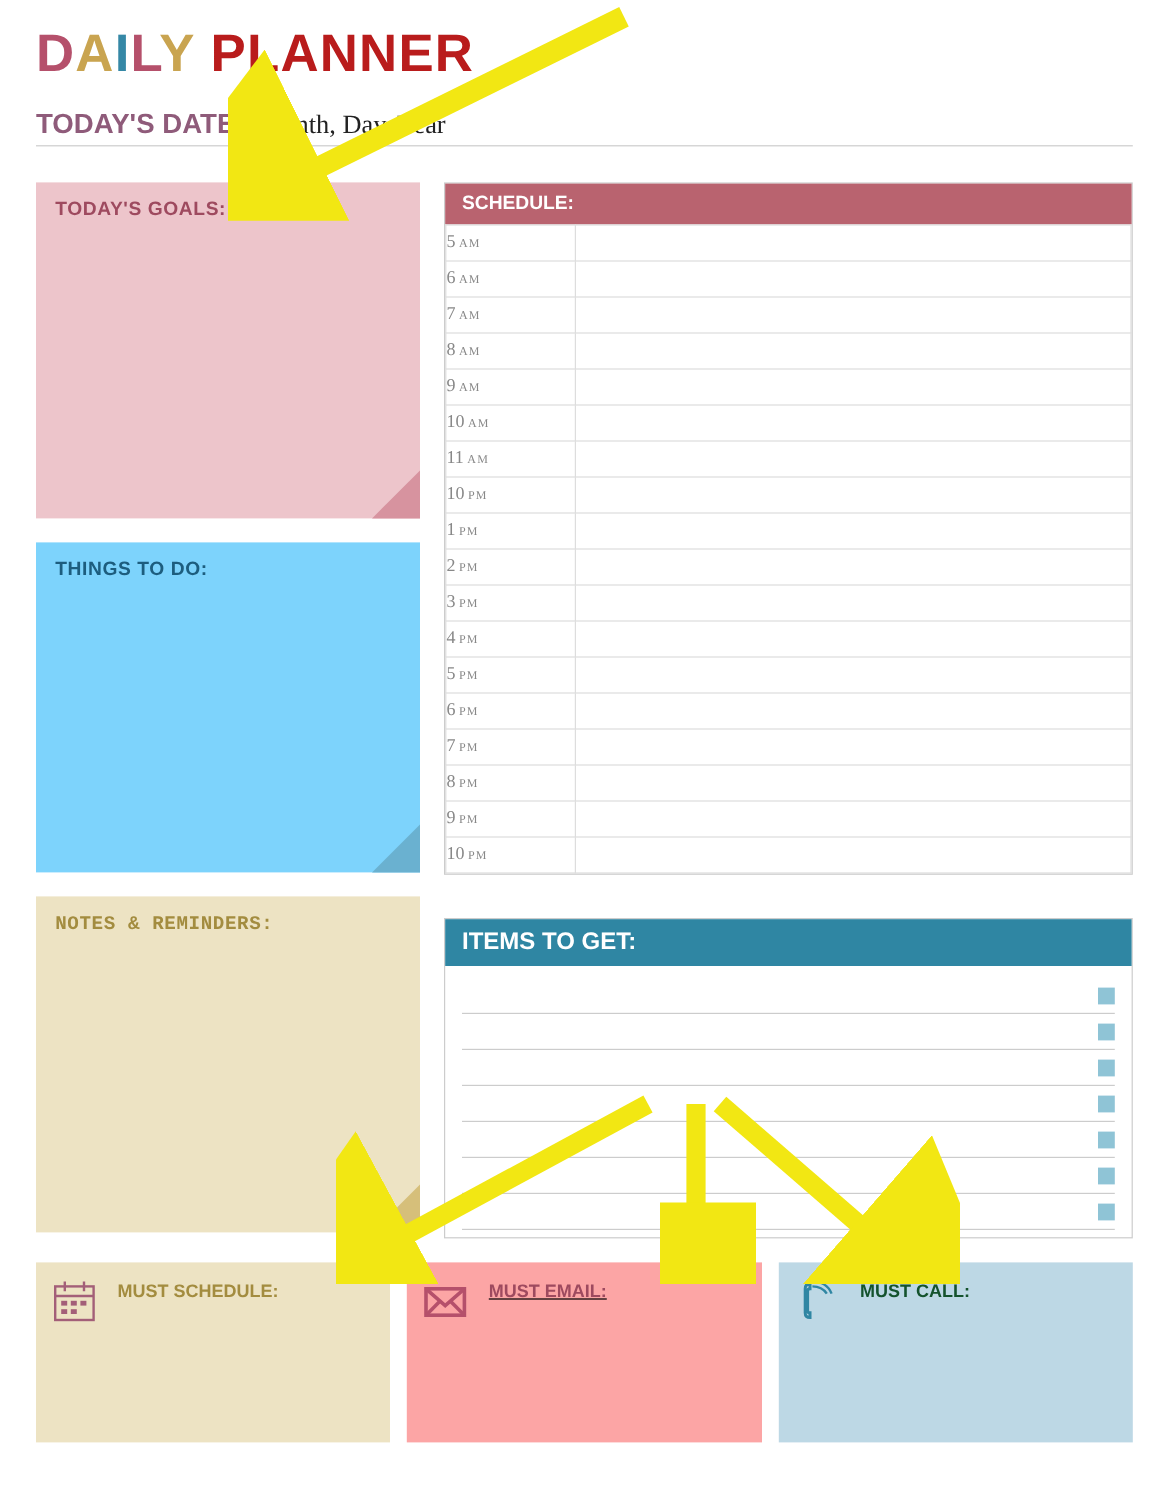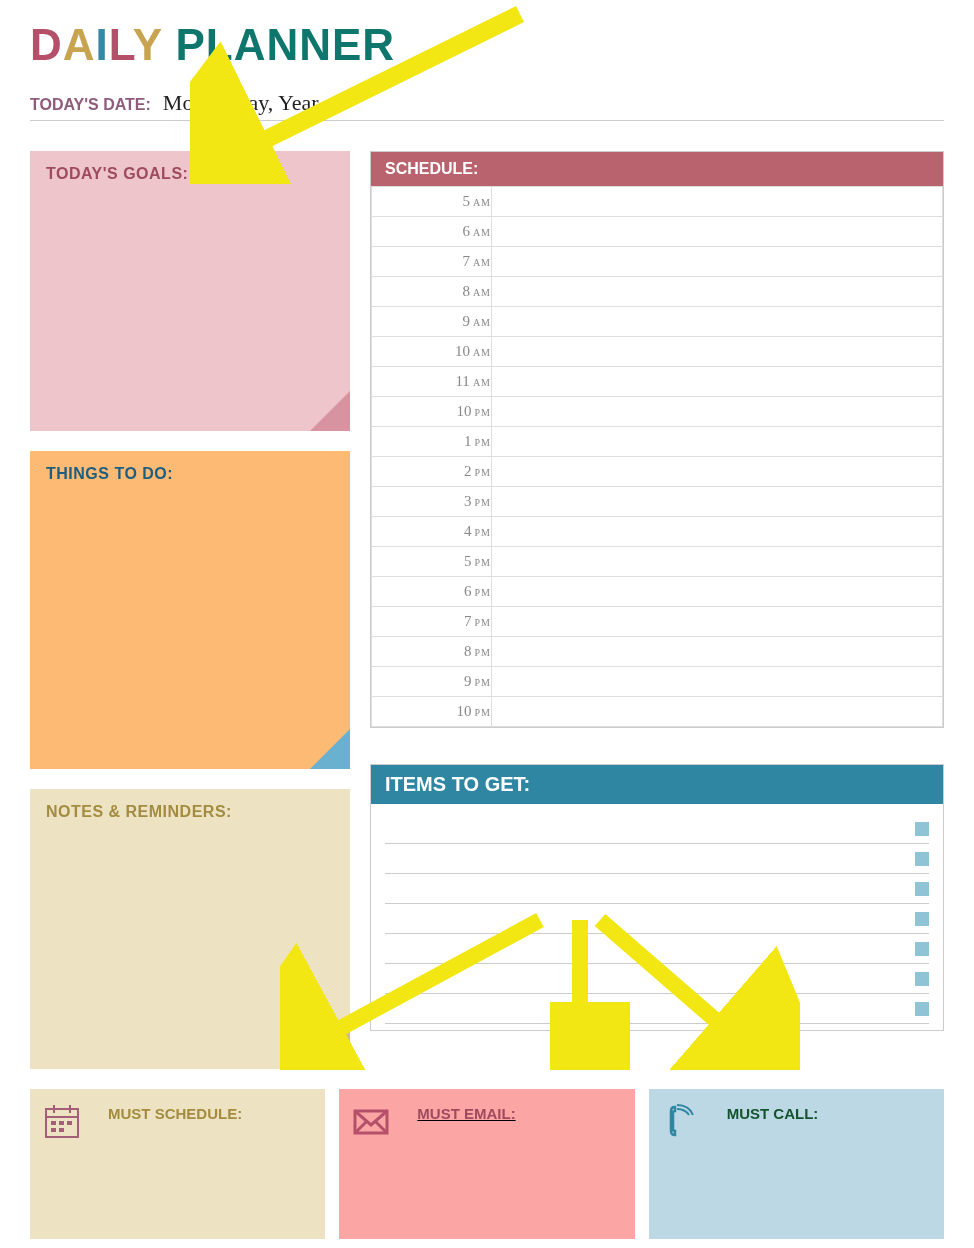--- a/index.html
+++ b/index.html
@@ -15,33 +15,33 @@
       font-size: 44px;
       font-weight: 800;
       letter-spacing: 1px;
       margin-bottom: 20px;
     }
     .title .d1 { color: #b5506b; }
     .title .d2 { color: #c9a450; }
     .title .d3 { color: #3588a6; }
     .title .d4 { color: #b5506b; }
     .title .d5 { color: #c9a450; }
-    .title .planner { color: #0f766e; }
+    .title .planner { color: #b91c1c; }
     .date-row {
       display: flex;
       align-items: baseline;
       gap: 12px;
       margin-bottom: 30px;
       border-bottom: 1px solid #ccc;
       padding-bottom: 4px;
     }
     .date-label {
       color: #8f5b7a;
       font-weight: 800;
-      font-size: 16px;
+      font-size: 23px;
     }
     .date-value {
       color: #222;
       font-size: 22px;
       font-family: Georgia, serif;
     }
     .grid {
       display: grid;
       grid-template-columns: 320px 1fr;
       gap: 20px;
@@ -52,24 +52,24 @@
       position: relative;
       padding: 14px 16px;
     }
     .box-header {
       font-weight: 800;
       font-size: 16px;
       letter-spacing: 0.5px;
     }
     .goals { background: #edc5cb; height: 280px; }
     .goals .box-header { color: #9e4a5f; }
-    .todo { background: #fdba74; height: 318px; }
+    .todo { background: #7dd3fc; height: 275px; }
     .todo .box-header { color: #1d5d7e; }
     .notes { background: #ede3c3; height: 280px; }
-    .notes .box-header { color: #a38c3f; }
+    .notes .box-header { color: #a38c3f; font-family: Liberation Mono, monospace; }
     .corner-fold {
       position: absolute;
       right: 0;
       bottom: 0;
       width: 0;
       height: 0;
       border-style: solid;
     }
     .goals .corner-fold { border-width: 0 0 40px 40px; border-color: transparent transparent #d7939f transparent; }
     .todo  .corner-fold { border-width: 0 0 40px 40px; border-color: transparent transparent #6ab1d0 transparent; }
@@ -89,22 +89,22 @@
       width: 100%;
       border-collapse: collapse;
     }
     .schedule-table td {
       border: 1px solid #ddd;
       height: 30px;
       font-size: 13px;
       color: #888;
     }
     .schedule-table td.time {
-      width: 120px;
-      text-align: right;
+      width: 108px;
+      text-align: left;
       font-family: Georgia, serif;
     }
     .schedule-table td.time .num { font-size: 15px; }
     .schedule-table td.time .ampm { font-size: 10px; letter-spacing: 1px; margin-left: 3px; }
 
     .items {
       border: 1px solid #ccc;
     }
     .items-header {
       background: #2f86a3;
@@ -135,21 +135,21 @@
       display: grid;
       grid-template-columns: 1fr 1fr 1fr;
       gap: 14px;
       margin-top: 20px;
     }
     .must-box {
       height: 150px;
       padding: 12px;
       display: flex;
       align-items: flex-start;
-      gap: 26px;
+      gap: 16px;
     }
     .must-box .icon { width: 40px; height: 40px; flex-shrink: 0; }
     .must-box .label { font-weight: 800; font-size: 15px; margin-top: 4px; }
     .must-schedule { background: #ede3c3; }
     .must-schedule .label { color: #a38c3f; }
     .must-email { background: #fca5a5; text-decoration: underline; }
     .must-email .label { color: #9e4a5f; }
     .must-call { background: #bdd8e5; }
     .must-call .label { color: #14532d; }
 

